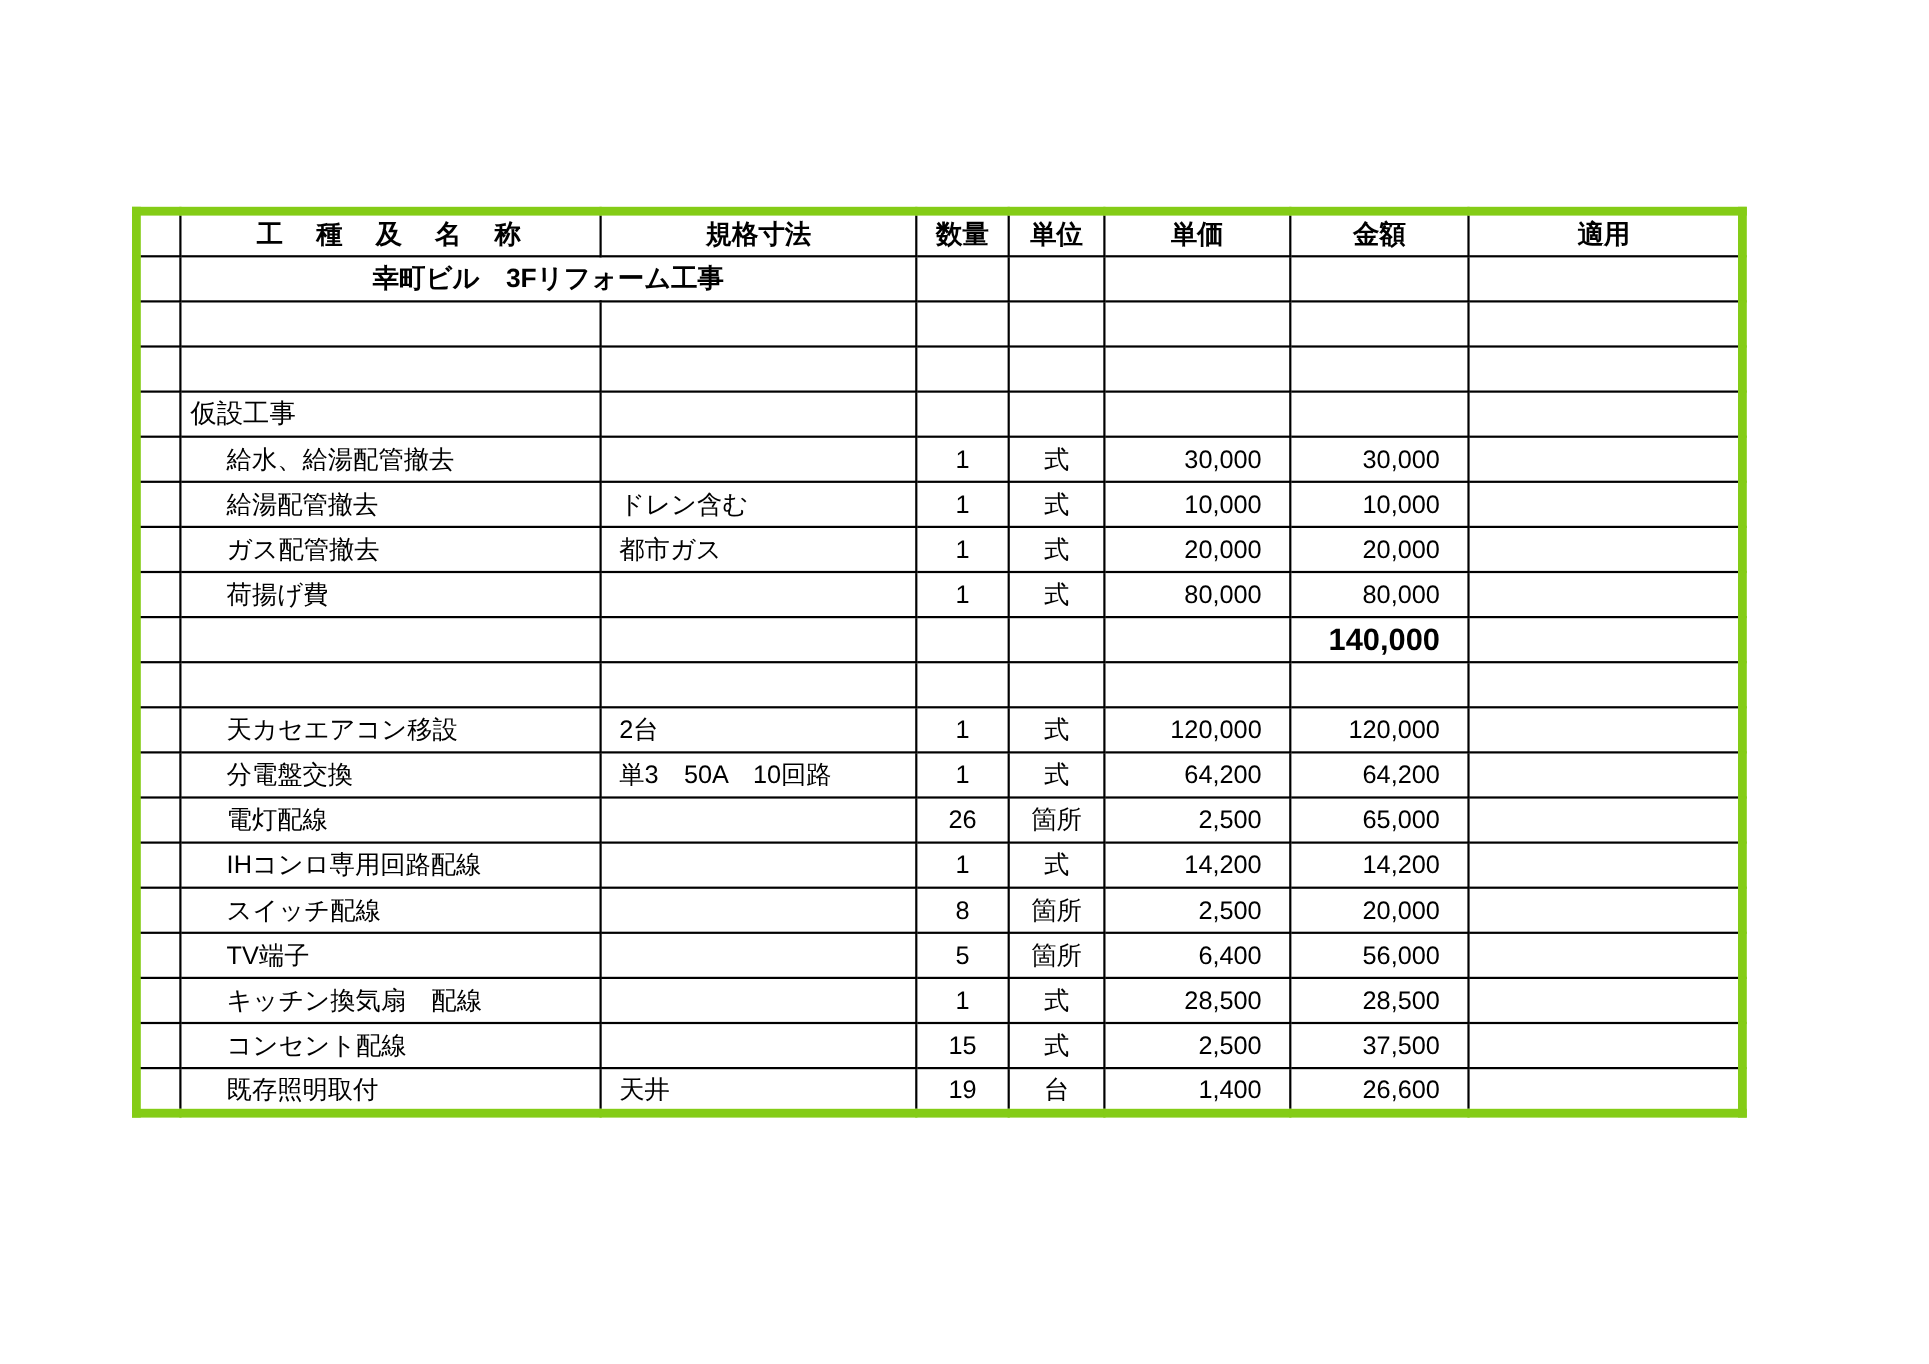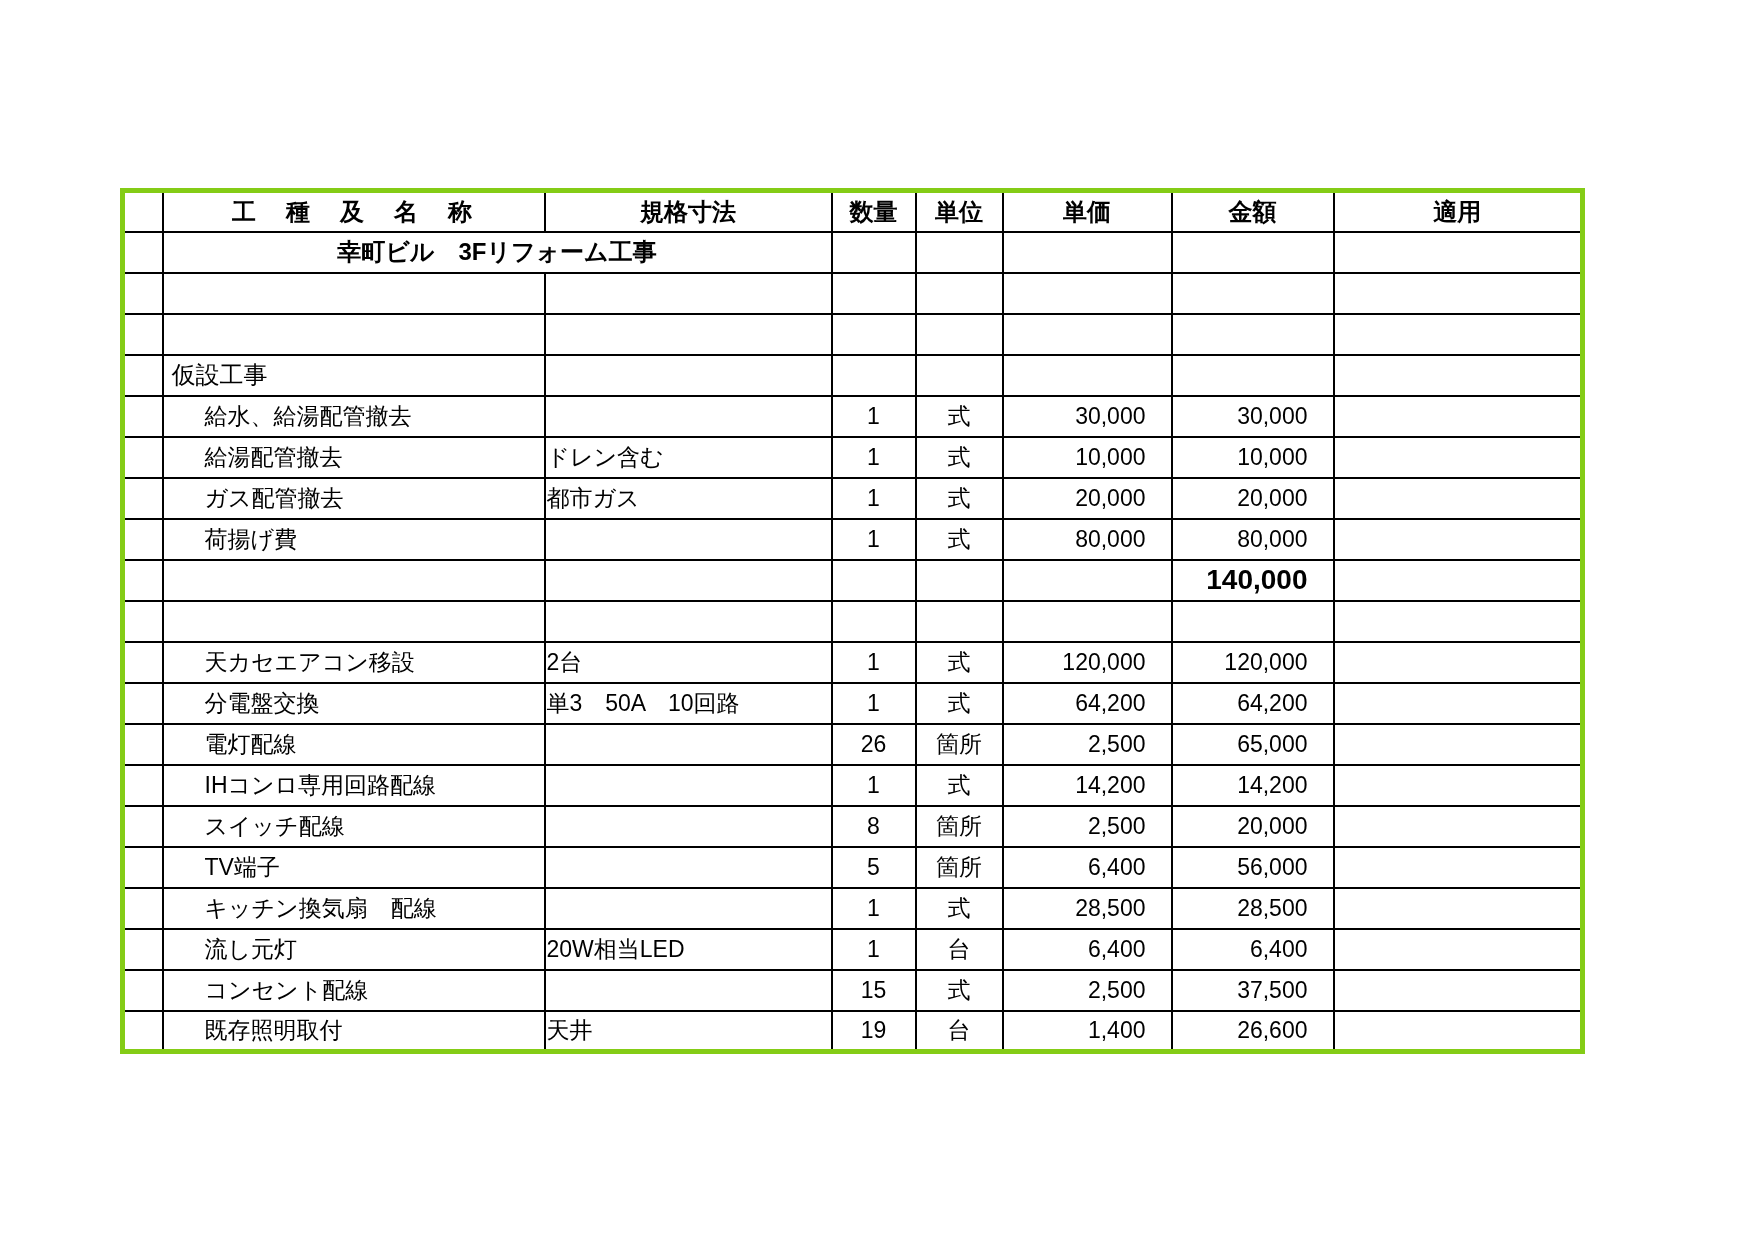--- a/index.html
+++ b/index.html
@@ -5,42 +5,42 @@
   * { margin:0; padding:0; box-sizing:border-box; }
   html,body { background:#ffffff; }
   body {
     width:1754px; height:1240px; position:relative;
     font-family:"Liberation Sans","DejaVu Sans",sans-serif;
     color:#000;
   }
   table.estimate {
     position:absolute; left:120px; top:188px;
     border-collapse:collapse; table-layout:fixed;
-    border:5px solid #84cc16;
+    border:8px solid #84cc16;
     background:#fff;
   }
   .estimate th, .estimate td {
     border:2px solid #000;
     height:41px;
     padding:0;
     font-size:23px;
     line-height:1;
     vertical-align:middle;
     overflow:hidden;
     white-space:nowrap;
   }
   .estimate thead th {
     font-weight:700;
     font-size:24px;
     text-align:center;
   }
   .estimate thead th.c1 { letter-spacing:3px; }
   
   td.c1 { text-align:left; padding-left:41px; }
-  td.c2 { text-align:left; padding-left:1px; }
+  td.c2 { text-align:left; padding-left:16px; }
   td.c3 { text-align:center; }
   td.c4 { text-align:center; }
   td.c5 { text-align:right; padding-right:25px; }
   td.c6 { text-align:right; padding-right:25px; }
   td.c7 { text-align:left; }
   
   tr.row-title td.c1 { text-align:center; padding-left:0; font-weight:700; font-size:24px; }
   tr.row-section td.c1 { padding-left:8px; font-weight:400; font-size:24px; }
   tr.row-subtotal td.c6 { font-weight:700; font-size:28px; }
 </style>
@@ -235,30 +235,20 @@
         <td class="c1">キッチン換気扇　配線</td>
         <td class="c2"></td>
         <td class="c3">1</td>
         <td class="c4">式</td>
         <td class="c5">28,500</td>
         <td class="c6">28,500</td>
         <td class="c7"></td>
       </tr>
       <tr class="row-item">
         <td class="c0"></td>
-        <td class="c1">流し元灯</td>
-        <td class="c2">20W相当LED</td>
-        <td class="c3">1</td>
-        <td class="c4">台</td>
-        <td class="c5">6,400</td>
-        <td class="c6">6,400</td>
-        <td class="c7"></td>
-      </tr>
-      <tr class="row-item">
-        <td class="c0"></td>
         <td class="c1">コンセント配線</td>
         <td class="c2"></td>
         <td class="c3">15</td>
         <td class="c4">式</td>
         <td class="c5">2,500</td>
         <td class="c6">37,500</td>
         <td class="c7"></td>
       </tr>
       <tr class="row-item">
         <td class="c0"></td>

